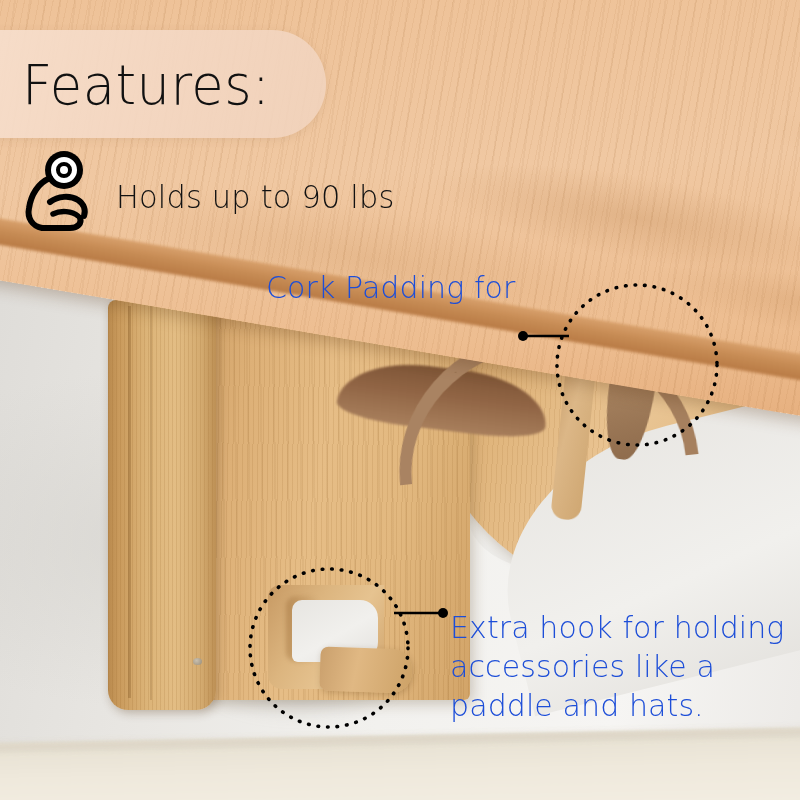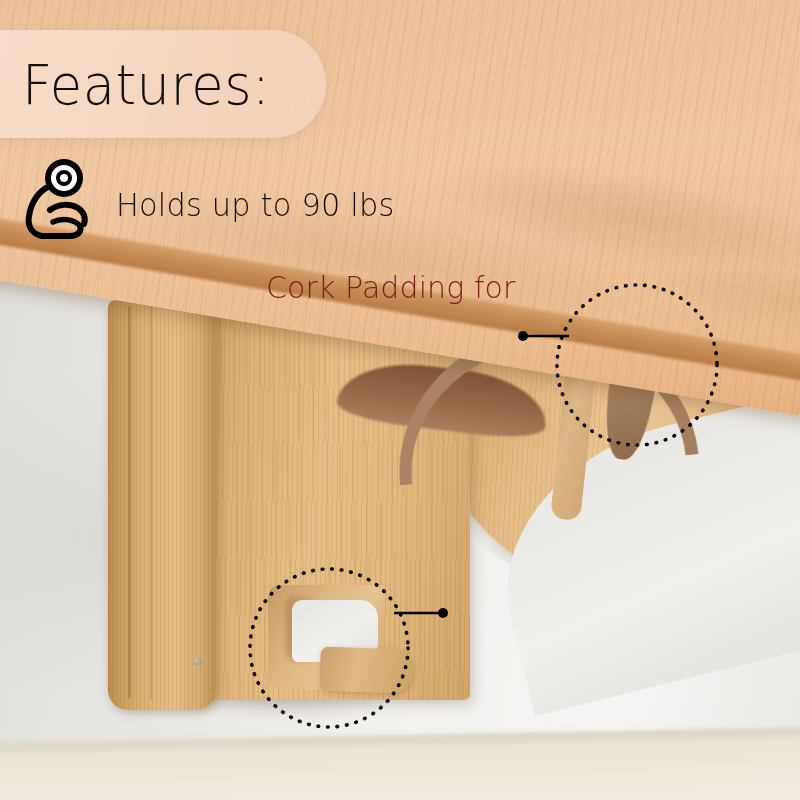--- a/index.html
+++ b/index.html
@@ -235,33 +235,33 @@
     margin-left:48px;
     font-size:56px;
     letter-spacing:.5px;
     color:#111;
     font-weight:300;
     font-family:"DejaVu Sans","Liberation Sans",sans-serif;
     transform:scaleX(.94);
     transform-origin:left center;
   }
 
-  .strength-row{position:absolute;left:20px;top:158px;width:420px;height:96px;}
+  .strength-row{position:absolute;left:20px;top:150px;width:420px;height:96px;}
   .strength-icon{position:absolute;left:0;top:0;width:76px;height:82px;}
   .strength-label{
     position:absolute;left:96px;top:28px;
     font-size:32px;color:#121212;font-weight:300;
     font-family:"DejaVu Sans","Liberation Sans",sans-serif;
     letter-spacing:.2px;
     transform:scaleX(.95);transform-origin:left center;
   }
 
   .callout{
     position:absolute;
-    color:#7f1d1d;
+    color:#1d4ed8;
     font-weight:300;
     font-family:"DejaVu Sans","Liberation Sans",sans-serif;
     line-height:1.30;
     letter-spacing:.1px;
   }
   #callout-cork{left:266px;top:268px;width:300px;font-size:30px;}
   #callout-hook{left:450px;top:608px;width:340px;font-size:30px;}
 
   .anno-svg{position:absolute;inset:0;width:800px;height:800px;pointer-events:none;}
 </style>
@@ -317,20 +317,25 @@
         <path d="M30 52 C38 46 50 45 58 50 C64 54 66 60 64 66" fill="none" stroke="#000" stroke-width="6" stroke-linecap="round"></path>
         <path d="M33 64 C41 60 52 61 58 66" fill="none" stroke="#000" stroke-width="5.5" stroke-linecap="round"></path>
       </svg>
       <span class="strength-label">Holds up to 90 lbs</span>
     </div>
 
     <div class="callout" id="callout-cork">
       <div>Cork Padding for</div>
     </div>
 
+    <div class="callout" id="callout-hook">
+      <div>Extra hook for holding</div>
+      <div>accessories like a</div>
+      <div>paddle and hats.</div>
+    </div>
 
     <svg class="anno-svg" viewBox="0 0 800 800">
 
       <circle id="cork-dot" cx="523" cy="336" r="5" fill="#000"></circle>
       <line id="cork-line" x1="523" y1="336" x2="569" y2="336" stroke="#000" stroke-width="2.6"></line>
       <circle id="cork-circle" cx="637" cy="365" r="80" fill="none" stroke="#000" stroke-width="3.6" stroke-linecap="round" stroke-dasharray="0.6 9"></circle>
 
       <circle id="hook-dot" cx="443" cy="613" r="5" fill="#000"></circle>
       <line id="hook-line" x1="443" y1="613" x2="394" y2="613" stroke="#000" stroke-width="2.6"></line>
       <circle id="hook-circle" cx="329" cy="648" r="79" fill="none" stroke="#000" stroke-width="3.6" stroke-linecap="round" stroke-dasharray="0.6 9"></circle>

